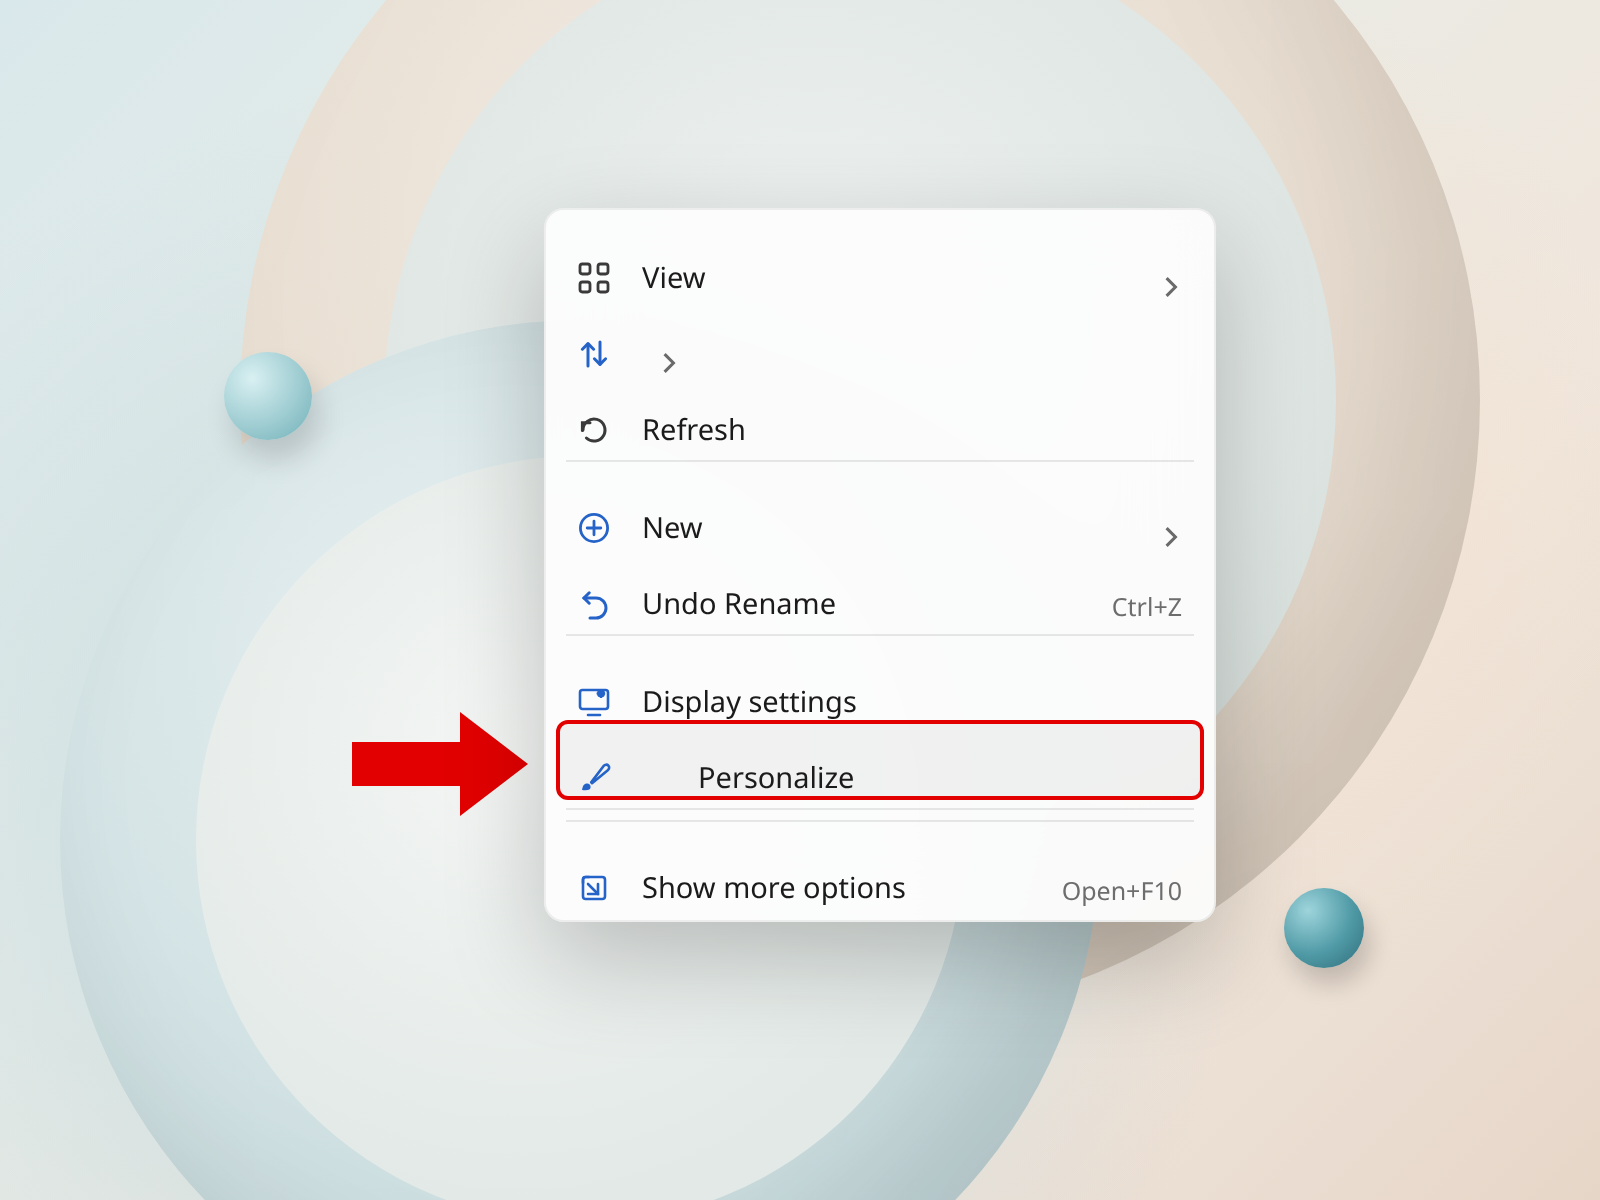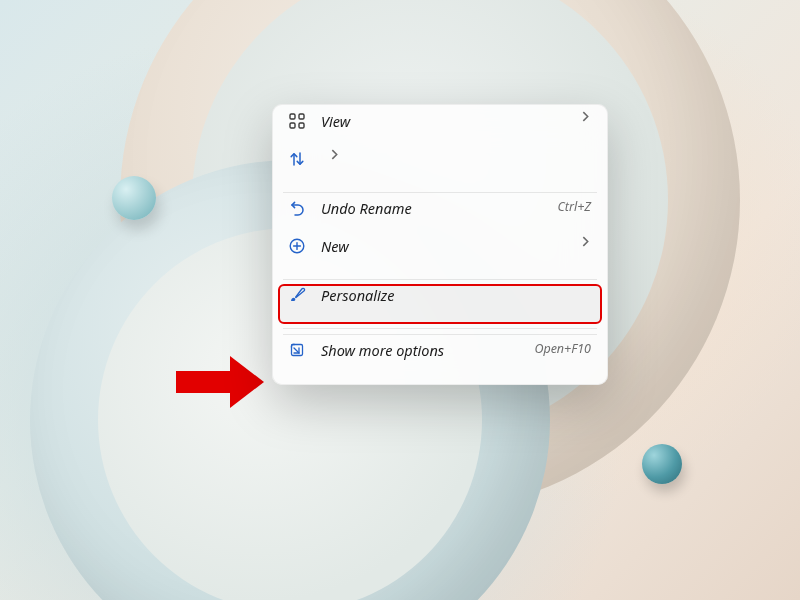--- a/index.html
+++ b/index.html
@@ -17,22 +17,22 @@
   .r2::after{content:"";position:absolute;inset:68px;border-radius:50%;background:radial-gradient(circle at 42% 38%,#f4f6f4 0%,#e2e9e6 70%);}
   .ball{position:absolute;border-radius:50%;}
   .b1{width:44px;height:44px;left:112px;top:176px;background:radial-gradient(circle at 32% 30%,#d9f0f2 0%,#9fcdd2 55%,#6fb0b8 100%);box-shadow:4px 10px 14px rgba(0,0,0,0.15);}
   .b2{width:40px;height:40px;left:642px;top:444px;background:radial-gradient(circle at 30% 28%,#9fd5dc 0%,#4f9aa6 55%,#2f6d79 100%);box-shadow:3px 8px 12px rgba(0,0,0,0.18);}
   
   .arrow{position:absolute;left:176px;top:356px;display:flex;align-items:center;}
   .arrow .shaft{width:54px;height:22px;background:#e20000;}
   .arrow .head{width:0;height:0;border-top:26px solid transparent;border-bottom:26px solid transparent;border-left:34px solid #e20000;}
   
   .menu{position:absolute;left:272px;top:104px;width:336px;background:rgba(252,252,252,0.96);backdrop-filter:blur(20px);border:1px solid rgba(0,0,0,0.06);border-radius:10px;box-shadow:0 18px 50px rgba(0,0,0,0.22);padding:6px;box-sizing:border-box;}
-  .item{display:flex;align-items:flex-start;height:38px;border-radius:5px;padding:0 10px 0 8px;color:#1b1b1b;font-size:14.5px;cursor:default;position:relative;font-style:italic;}
-  .item.hover{background:rgba(0,0,0,0.045);}
+  .item{display:flex;align-items:flex-end;height:38px;border-radius:5px;padding:0 10px 0 8px;color:#1b1b1b;font-size:14.5px;cursor:default;position:relative;}
+  .item.hover{background:rgba(0,0,0,0.045);gap:28px;}
   .item.highlight{outline:2.5px solid #e20000;outline-offset:-1px;}
   .ico{width:20px;height:20px;flex:0 0 20px;margin-right:14px;display:flex;align-items:center;justify-content:center;}
   .ico svg{width:18px;height:18px;display:block;}
   .label{flex:1 1 auto;}
   .accel{color:#6d6d6d;font-size:12.5px;margin-left:8px;}
   .chev{color:#6a6a6a;margin-left:8px;}
   .chev svg{width:11px;height:11px;display:block;}
   .sep{height:1px;background:rgba(0,0,0,0.09);margin:5px 4px;}
 </style>
 </head>
@@ -77,51 +77,71 @@
             <path d="M14.8 11.4L12 14.2l-2.8-2.8"></path>
         </svg>
       </span>
       <span class="chev">
         <svg viewBox="0 0 10 10" fill="none" stroke="#6a6a6a" stroke-width="1.4">
             <path d="M3 1l4 4-4 4"></path>
           </svg>
       </span>
     </div>
 
+    <div class="item">
+      <span class="ico">
+        <svg viewBox="0 0 18 18" fill="none" stroke="#3a3a3a" stroke-width="1.5" stroke-linecap="round">
+          <path d="M3.5 9a5.5 5.5 0 1 1 1.7 4"></path>
+            <path d="M3.2 9.2V5.4h3.8"></path>
+        </svg>
+      </span>
+      <span class="label">Refresh</span>
+    </div>
 
     <div class="sep"></div>
-
-    <div class="item">
-      <span class="ico">
-        <svg viewBox="0 0 18 18" fill="none" stroke="#2563c9" stroke-width="1.5" stroke-linecap="round">
-          <path d="M4 6h6a5 5 0 0 1 0 10H7"></path>
-            <path d="M6.6 3.4L4 6l2.6 2.6"></path>
-        </svg>
-      </span>
-      <span class="label">Undo Rename</span>
-      <span class="accel">Ctrl+Z</span>
-    </div>
 
     <div class="item">
       <span class="ico">
         <svg viewBox="0 0 18 18" fill="none" stroke="#2563c9" stroke-width="1.4">
           <circle cx="9" cy="9" r="6.8"></circle>
             <path d="M9 5.6v6.8M5.6 9h6.8" stroke-linecap="round"></path>
         </svg>
       </span>
       <span class="label">New</span>
       <span class="chev">
         <svg viewBox="0 0 10 10" fill="none" stroke="#6a6a6a" stroke-width="1.4">
             <path d="M3 1l4 4-4 4"></path>
           </svg>
       </span>
     </div>
 
+    <div class="item">
+      <span class="ico">
+        <svg viewBox="0 0 18 18" fill="none" stroke="#2563c9" stroke-width="1.5" stroke-linecap="round">
+          <path d="M4 6h6a5 5 0 0 1 0 10H7"></path>
+            <path d="M6.6 3.4L4 6l2.6 2.6"></path>
+        </svg>
+      </span>
+      <span class="label">Undo Rename</span>
+      <span class="accel">Ctrl+Z</span>
+    </div>
+
     <div class="sep"></div>
 
+    <div class="item">
+      <span class="ico">
+        <svg viewBox="0 0 18 18" fill="none" stroke="#2563c9" stroke-width="1.3">
+          <rect x="2" y="3" width="14" height="9.5" rx="1.2"></rect>
+            <path d="M6 15.5h6" stroke-linecap="round"></path>
+          <circle cx="12.5" cy="4.8" r="2" fill="#2563c9" stroke="none"></circle>
+          <path d="M12.5 2.6v.6M12.5 6.4v.6M10.3 4.8h.6M14 4.8h.6" stroke="#2563c9" stroke-width="1"></path>
+        </svg>
+      </span>
+      <span class="label">Display settings</span>
+    </div>
 
     <div class="item hover highlight">
       <span class="ico">
         <svg viewBox="0 0 18 18" fill="none" stroke="#2563c9" stroke-width="1.3" stroke-linecap="round">
           <path d="M3 15c.4-2.6 1.4-3.2 2.6-3.2 1 0 1.7.8 1.7 1.7 0 1.3-1.3 1.9-4.3 1.5z" fill="#2563c9" stroke="none"></path>
           <path d="M7.6 11.2L13.8 3c.6-.8 1.8-.9 2.4-.2.6.6.5 1.7-.3 2.3L8 11.6"></path>
         </svg>
       </span>
       <span class="label">Personalize</span>
     </div>

